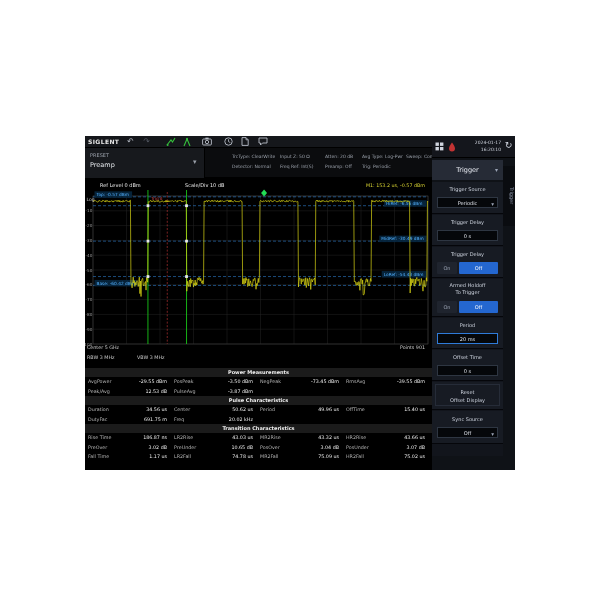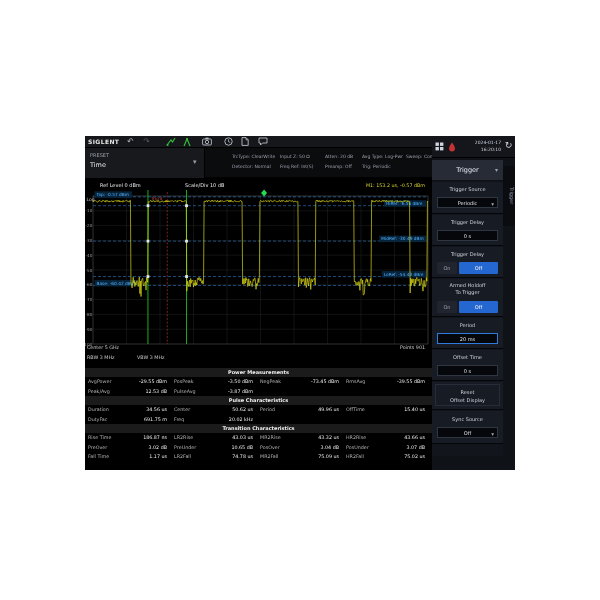--- a/index.html
+++ b/index.html
@@ -87,21 +87,21 @@
     <div class="tico" style="left:172px">
       <svg width="10" height="9" viewBox="0 0 10 9" style="position:static">
           <path d="M1 1 H9 V6 H4.5 L2.5 8 V6 H1 Z" stroke="#b9bec8" stroke-width="0.9" fill="none"></path>
         </svg>
     </div>
   </div>
 
   <div class="hdr">
     <div class="preset">
       <div class="p1">PRESET</div>
-      <div class="p2">Time</div>
+      <div class="p2">Preamp</div>
       <div class="caret">▾</div>
     </div>
     <div class="scol" style="left:147px;width:45px">
       <div class="s1">TrcType: ClearWrite</div>
       <div class="s2">Detector: Normal</div>
     </div>
     <div class="scol" style="left:195px;width:42px">
       <div class="s1">Input Z: 50 Ω</div>
       <div class="s2">Freq Ref: Int(S)</div>
     </div>

